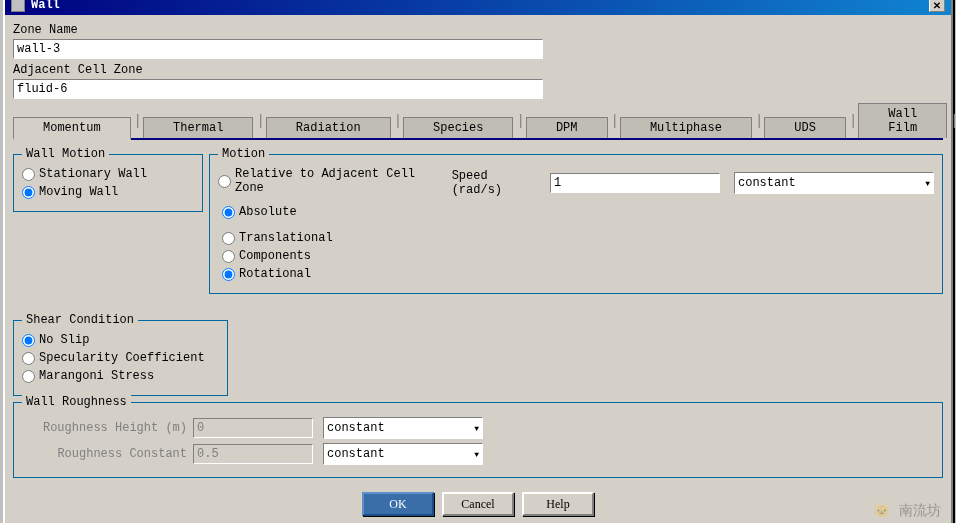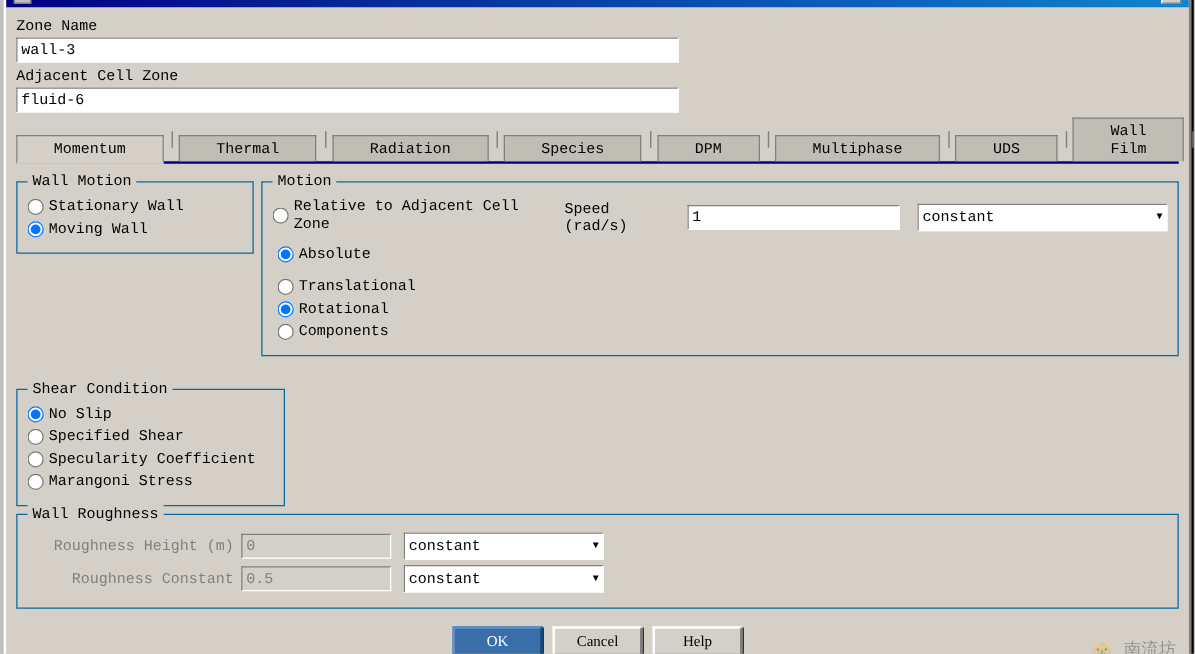--- a/index.html
+++ b/index.html
@@ -339,40 +339,36 @@
             <label for="absolute">Absolute</label>
           </div>
 
           <div style="height:4px;"></div>
 
           <div class="radio-item" style="margin-left:4px;align-items:flex-end;">
             <input type="radio" name="motion_type" id="translational" style="">
             <label for="translational">Translational</label>
           </div>
           <div class="radio-item" style="margin-left:4px;">
+            <input type="radio" name="motion_type" id="components" style="">
+            <label for="components">Components</label>
+          </div>
+          <div class="radio-item" style="margin-left:4px;">
             <input type="radio" name="motion_type" id="rotational" checked="" style="">
             <label for="rotational">Rotational</label>
-          </div>
-          <div class="radio-item" style="margin-left:4px;">
-            <input type="radio" name="motion_type" id="components" style="">
-            <label for="components">Components</label>
           </div>
         </div>
       </div>
     </div>
 
     <div class="group-box" style="width:215px; padding-top:12px; margin-top:20px; margin-bottom:6px;">
       <span class="group-box-title">Shear Condition</span>
       <div class="radio-item">
         <input type="radio" name="shear_cond" id="no_slip" checked="" style="">
         <label for="no_slip">No Slip</label>
-      </div>
-      <div class="radio-item">
-        <input type="radio" name="shear_cond" id="specified_shear" style="">
-        <label for="specified_shear">Specified Shear</label>
       </div>
       <div class="radio-item">
         <input type="radio" name="shear_cond" id="specularity" style="">
         <label for="specularity">Specularity Coefficient</label>
       </div>
       <div class="radio-item">
         <input type="radio" name="shear_cond" id="marangoni" style="">
         <label for="marangoni">Marangoni Stress</label>
       </div>
     </div>

